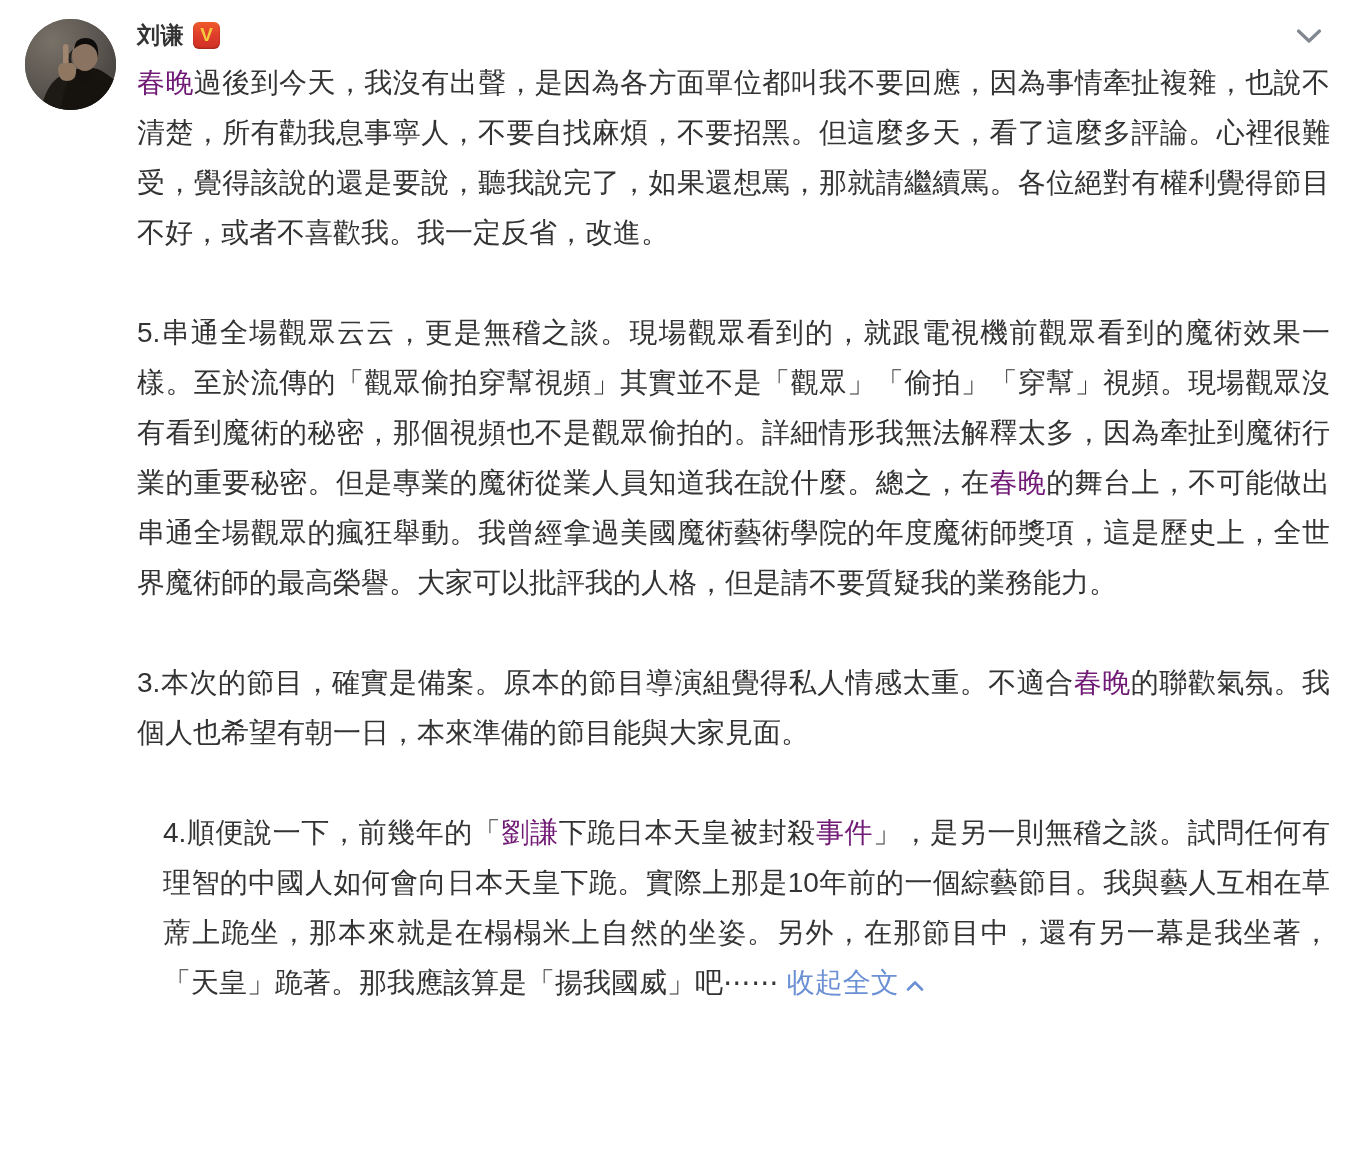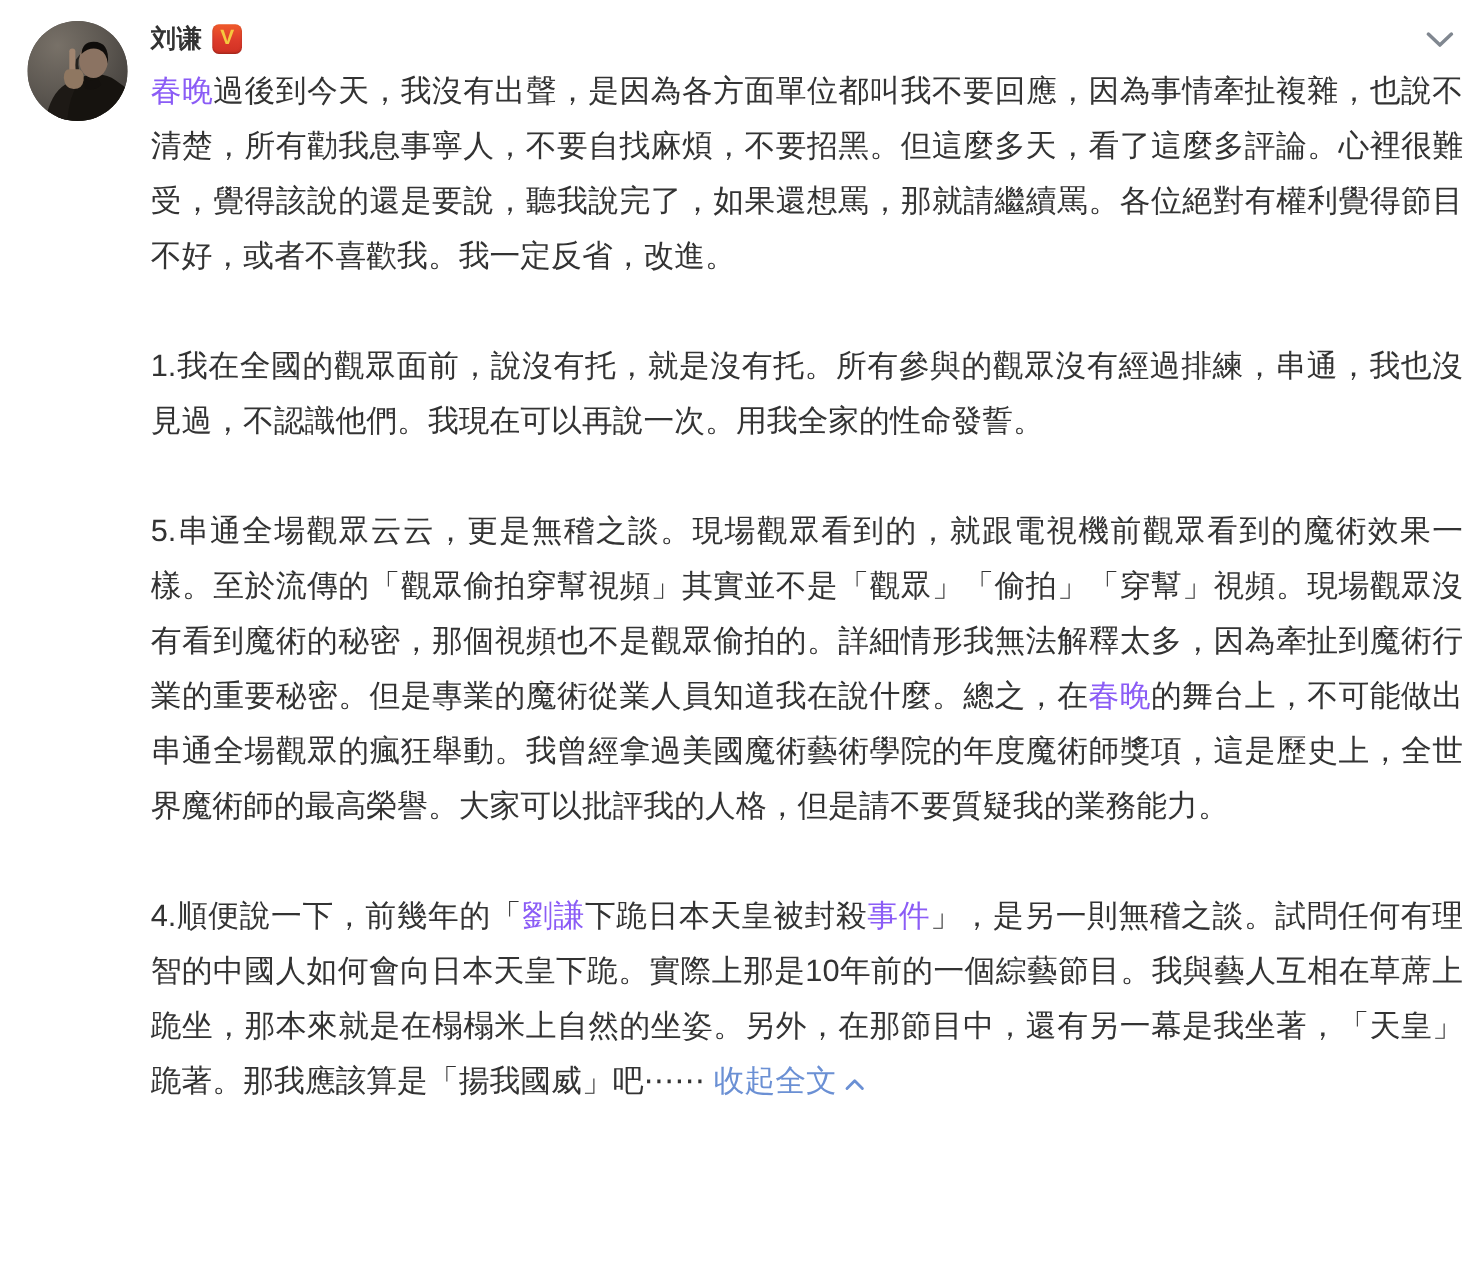--- a/index.html
+++ b/index.html
@@ -61,22 +61,22 @@
     position: absolute;
     left: 137px; top: 58px;
     width: 1193px;
     font-size: 28px;
     line-height: 50px;
     color: #333333;
     text-align: justify;
     text-justify: inter-ideograph;
   }
   .para { margin: 0 0 50px 0; }
-  .para:last-child { margin-bottom: 0; }
-  .link-red { color: #8b5cf6; cursor: pointer; }
+  .para:last-child { margin-bottom: 0; margin-left: 26px; }
+  .link-red { color: #701a75; cursor: pointer; }
   .link-blue { color: #6b90d4; cursor: pointer; white-space: nowrap; }
   .chev-up { margin-left: 7px; vertical-align: baseline; }
 </style>
 </head>
 <body>
 
 <div class="page">
 
   <div class="avatar">
     <svg width="91" height="91" viewBox="0 0 91 91">
@@ -105,20 +105,20 @@
   </div>
 
   <button class="menu-btn">
     <svg width="26" height="16" viewBox="0 0 26 16">
       <path d="M2.5 3 L13 13 L23.5 3" fill="none" stroke="#808790" stroke-width="3.2" stroke-linecap="round" stroke-linejoin="round"></path>
     </svg>
   </button>
 
   <div class="content" id="content">
       <p class="para"><span class="link-red">春晚</span><span>過後到今天，我沒有出聲，是因為各方面單位都叫我不要回應，因為事情牽扯複雜，也說不清楚，所有勸我息事寧人，不要自找麻煩，不要招黑。但這麼多天，看了這麼多評論。心裡很難受，覺得該說的還是要說，聽我說完了，如果還想罵，那就請繼續罵。各位絕對有權利覺得節目不好，或者不喜歡我。我一定反省，改進。</span></p>
-      <p class="para"><span>1.我在全國的觀眾面前，說沒有托，就是沒有托。所有參與的觀眾沒有經過排練，串通，我也沒見過，不認識他們。我現在可以再說一次。用我全家的性命發誓。</span></p>
       <p class="para"><span>5.串通全場觀眾云云，更是無稽之談。現場觀眾看到的，就跟電視機前觀眾看到的魔術效果一樣。至於流傳的「觀眾偷拍穿幫視頻」其實並不是「觀眾」「偷拍」「穿幫」視頻。現場觀眾沒有看到魔術的秘密，那個視頻也不是觀眾偷拍的。詳細情形我無法解釋太多，因為牽扯到魔術行業的重要秘密。但是專業的魔術從業人員知道我在說什麼。總之，在</span><span class="link-red">春晚</span><span>的舞台上，不可能做出串通全場觀眾的瘋狂舉動。我曾經拿過美國魔術藝術學院的年度魔術師獎項，這是歷史上，全世界魔術師的最高榮譽。大家可以批評我的人格，但是請不要質疑我的業務能力。</span></p>
+      <p class="para"><span>3.本次的節目，確實是備案。原本的節目導演組覺得私人情感太重。不適合</span><span class="link-red">春晚</span><span>的聯歡氣氛。我個人也希望有朝一日，本來準備的節目能與大家見面。</span></p>
       <p class="para"><span>4.順便說一下，前幾年的「</span><span class="link-red">劉謙</span><span>下跪日本天皇被封殺</span><span class="link-red">事件</span><span>」，是另一則無稽之談。試問任何有理智的中國人如何會向日本天皇下跪。實際上那是10年前的一個綜藝節目。我與藝人互相在草蓆上跪坐，那本來就是在榻榻米上自然的坐姿。另外，在那節目中，還有另一幕是我坐著，「天皇」跪著。那我應該算是「揚我國威」吧⋯⋯ </span><span class="link-blue">收起全文<svg class="chev-up" width="18" height="12" viewBox="0 0 18 12">
             <path d="M2 9.5 L9 2.5 L16 9.5" fill="none" stroke="#6b90d4" stroke-width="2.6" stroke-linecap="round" stroke-linejoin="round"></path>
           </svg></span></p>
     </div>
 
 </div>
 
 </body></html>

